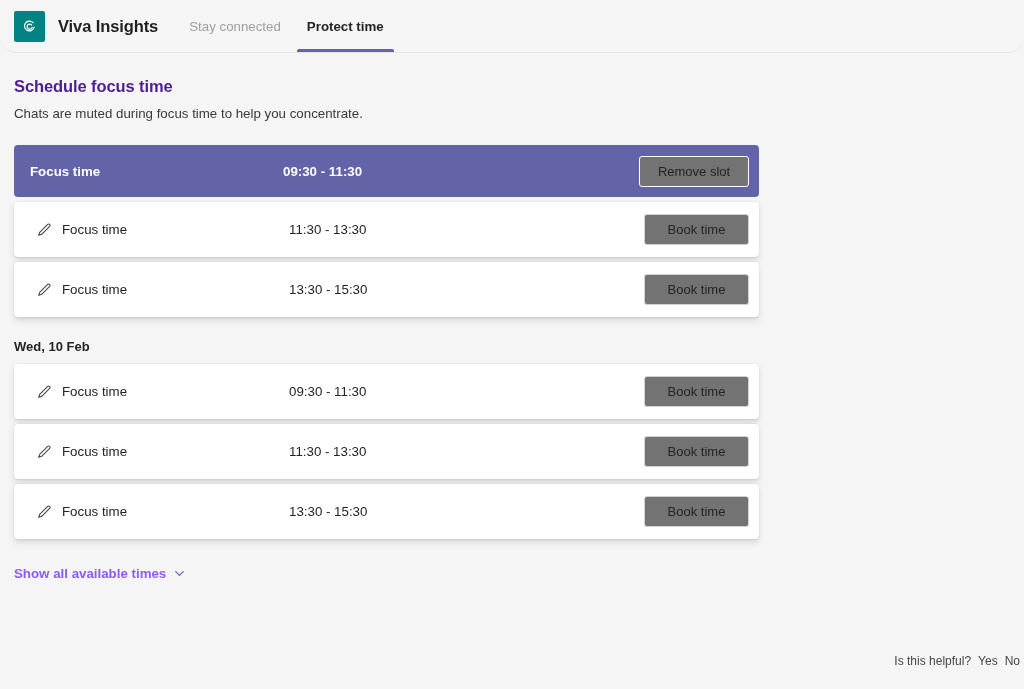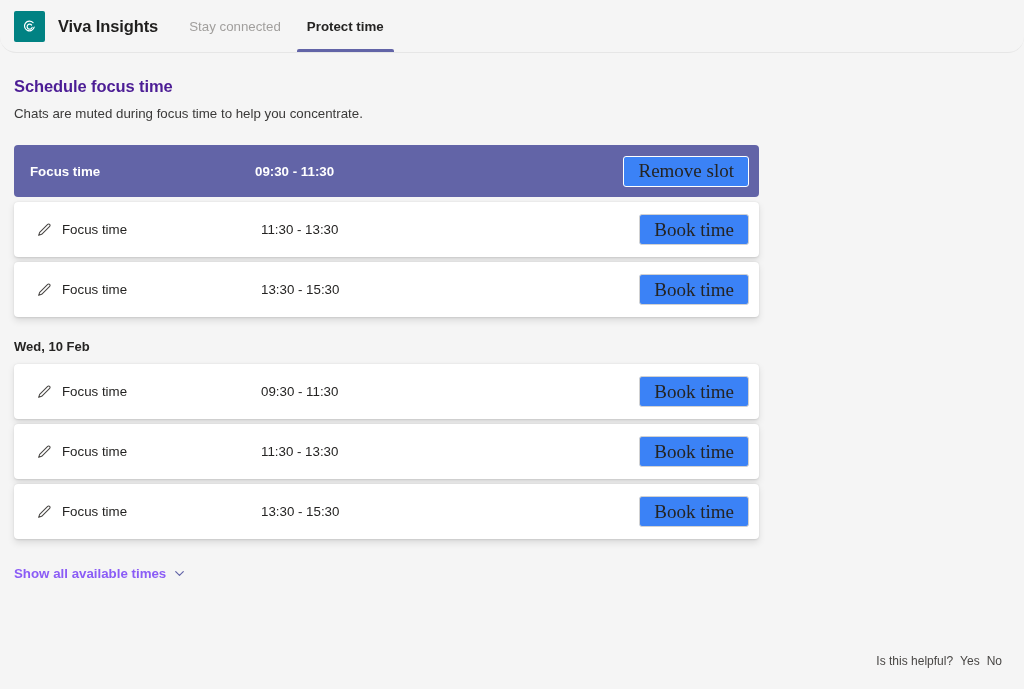--- a/index.html
+++ b/index.html
@@ -141,21 +141,21 @@
   .slot.booked {
     background: #6264a7;
     height: 52px;
     box-shadow: none;
     padding-left: 16px;
   }
 
   .slot-label {
     display: flex;
     gap: 10px;
-    width: 225px;
+    width: 253px;
     flex: 0 0 auto;
   }
 
   .pencil-icon {
     width: 16px;
     height: 16px;
     flex: 0 0 auto;
     display: block;
     color: #484644;
   }
@@ -175,24 +175,24 @@
     color: #252423;
     flex: 1 1 auto;
   }
 
   .slot.booked .slot-time {
     color: #ffffff;
     font-weight: bold;
   }
 
   .slot-action {
-    font-family: Liberation Serif, serif;
-    font-size: 19px;
-    color: #252423;
-    background: #3b82f6;
+    font-family: Liberation Sans, sans-serif;
+    font-size: 13px;
+    color: #252423;
+    background: #737373;
     border: 1px solid #d1d1d1;
     border-radius: 3px;
     height: 31px;
     min-width: 105px;
     padding: 0 14px;
     cursor: pointer;
     flex: 0 0 auto;
     white-space: nowrap;
   }
 
@@ -216,21 +216,21 @@
   .chevron-icon {
     width: 13px;
     height: 13px;
     display: block;
     color: #6264a7;
   }
 
   
   .feedback {
     position: absolute;
-    right: 22px;
+    right: 4px;
     bottom: 21px;
     display: flex;
     align-items: center;
     gap: 7px;
     font-size: 12px;
     color: #484644;
   }
 
   .feedback-action {
     color: #484644;

